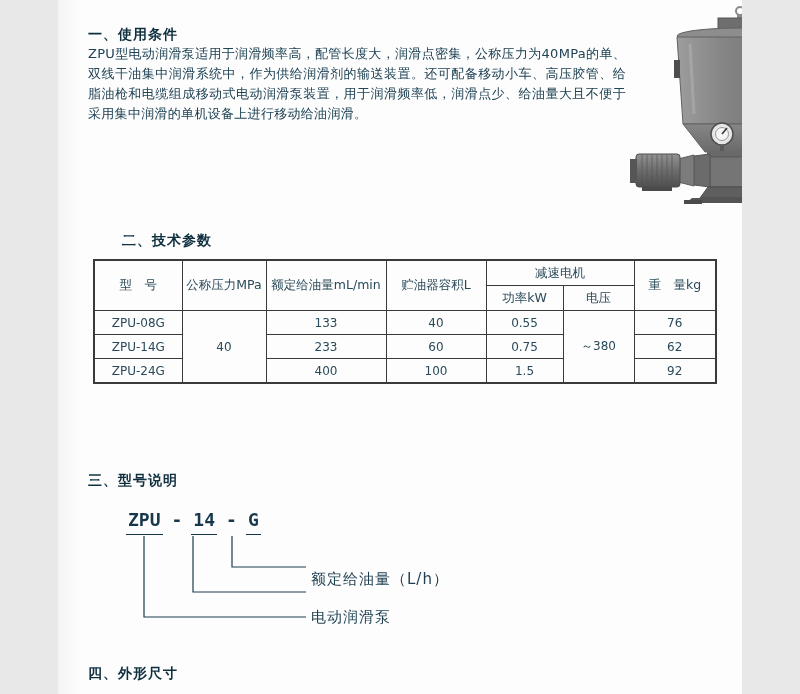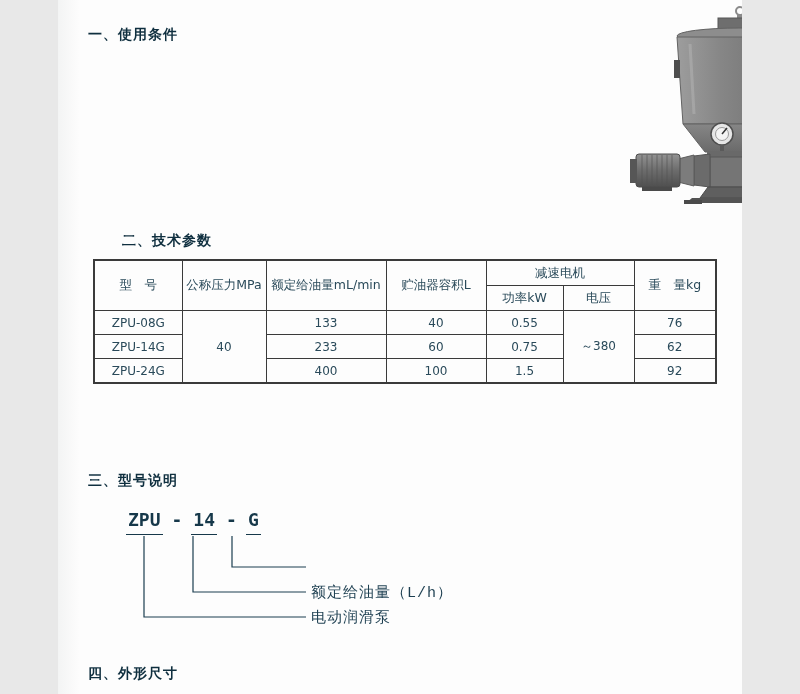--- a/index.html
+++ b/index.html
@@ -56,20 +56,21 @@
     font-size:15px;color:#1c3e50;letter-spacing:1px;white-space:nowrap;
   }
 </style>
 </head>
 <body>
 
 <div class="page">
 
   <div class="heading" style="top:26px;">一、使用条件</div>
   <div class="bodytext">
+    <p>ZPU型电动润滑泵适用于润滑频率高，配管长度大，润滑点密集，公称压力为40MPa的单、双线干油集中润滑系统中，作为供给润滑剂的输送装置。还可配备移动小车、高压胶管、给脂油枪和电缆组成移动式电动润滑泵装置，用于润滑频率低，润滑点少、给油量大且不便于采用集中润滑的单机设备上进行移动给油润滑。</p>
   </div>
 
   <svg class="pump" viewBox="0 0 222 200" role="img">
     <defs>
       <linearGradient id="gBarrel" x1="0" y1="0" x2="1" y2="0">
         <stop offset="0" stop-color="#9d9d9d"></stop>
           <stop offset="0.35" stop-color="#868686"></stop>
         <stop offset="0.75" stop-color="#747474"></stop>
           <stop offset="1" stop-color="#5f5f5f"></stop>
       </linearGradient>
@@ -189,18 +190,18 @@
     <span class="dash">-</span>
     <span class="seg">G</span>
   </div>
 
   <svg class="diagram-lines" width="300" height="95" viewBox="0 0 300 95">
     <polyline points="174,6 174,37 248,37" fill="none" stroke="#1c3e50" stroke-width="1.2"></polyline>
     <polyline points="135,6 135,62 248,62" fill="none" stroke="#1c3e50" stroke-width="1.2"></polyline>
     <polyline points="86,6 86,87 248,87" fill="none" stroke="#1c3e50" stroke-width="1.2"></polyline>
   </svg>
 
-  <div class="diagram-label" style="top:583px;font-family:Liberation Mono, monospace;">额定给油量（L/h）</div>
+  <div class="diagram-label" style="top:570px;">额定给油量（L/h）</div>
   <div class="diagram-label" style="top:608px;">电动润滑泵</div>
 
   <div class="heading" style="top:665px;">四、外形尺寸</div>
 
 </div>
 
 </body></html>

